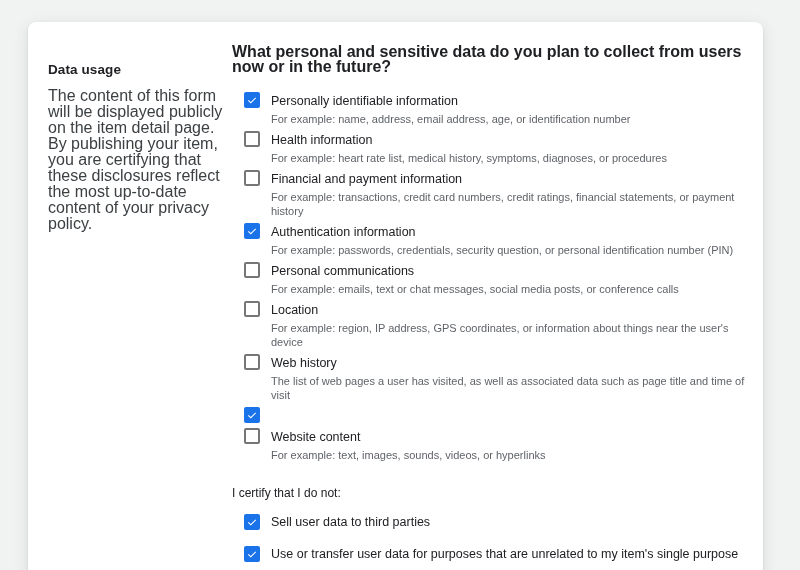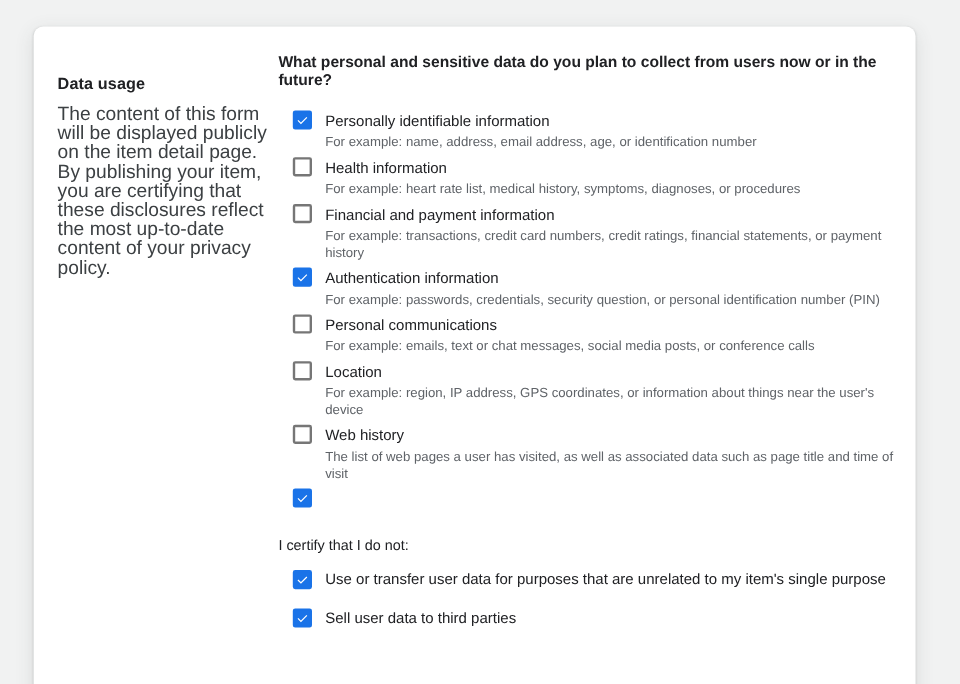--- a/index.html
+++ b/index.html
@@ -14,21 +14,21 @@
     position:absolute; left:28px; top:22px;
     width:735px; height:620px;
     background:#ffffff;
     border-radius:8px;
     box-shadow:0 1px 2px rgba(60,64,67,.18), 0 4px 16px rgba(60,64,67,.12);
   }
   .left-col { position:absolute; left:20px; top:40px; width:176px; }
   .left-title { font-size:13.5px; font-weight:bold; color:#202124; margin-bottom:11px; letter-spacing:.1px; }
   .left-desc { font-size:16px; color:#3c4043; line-height:16px; }
   .right-col { position:absolute; left:204px; top:22px; width:515px; }
-  .question { font-size:13px; font-weight:bold; color:#202124; line-height:15px; margin-bottom:18px; }
+  .question { font-size:16px; font-weight:bold; color:#202124; line-height:15px; margin-bottom:18px; }
   .check-list { }
   .item { display:flex; align-items:flex-start; padding-left:12px; margin-bottom:5px; }
   .cb {
     flex:0 0 auto; width:16px; height:16px;
     border:2px solid #767676; border-radius:2px;
     background:#fff; margin-right:11px; margin-top:0;
     display:flex; align-items:center; justify-content:center;
     cursor:pointer;
   }
   .cb.checked { background:var(--accent,#1a73e8); border-color:var(--accent,#1a73e8); }
@@ -130,40 +130,49 @@
   </div>
 
   <div class="item">
     <span class="cb checked">
       <svg viewBox="0 0 24 24">
               <path d="M9.55 18l-5.7-5.7 1.425-1.425L9.55 15.15l9.175-9.175L20.15 7.4z"></path>
             </svg>
     </span>
   </div>
 
+  <div class="item">
+    <span class="cb">
+      
+    </span>
+    <div class="item-text">
+      <div class="item-label">Website content</div>
+      <div class="item-desc">For example: text, images, sounds, videos, or hyperlinks</div>
+    </div>
+  </div>
 </div>
 
     <div class="certify-heading">I certify that I do not:</div>
 
     <div class="check-list">
   <div class="cert-item">
     <span class="cb checked">
       <svg viewBox="0 0 24 24">
               <path d="M9.55 18l-5.7-5.7 1.425-1.425L9.55 15.15l9.175-9.175L20.15 7.4z"></path>
             </svg>
     </span>
-    <div class="item-label">Use or transfer user data for purposes that are unrelated to my item's single purpose</div>
+    <div class="item-label">Sell user data to third parties</div>
   </div>
 
   <div class="cert-item">
     <span class="cb checked">
       <svg viewBox="0 0 24 24">
               <path d="M9.55 18l-5.7-5.7 1.425-1.425L9.55 15.15l9.175-9.175L20.15 7.4z"></path>
             </svg>
     </span>
-    <div class="item-label">Sell user data to third parties</div>
+    <div class="item-label">Use or transfer user data for purposes that are unrelated to my item's single purpose</div>
   </div>
 
 </div>
 
   </div>
 
 </div>
 
 </body></html>

